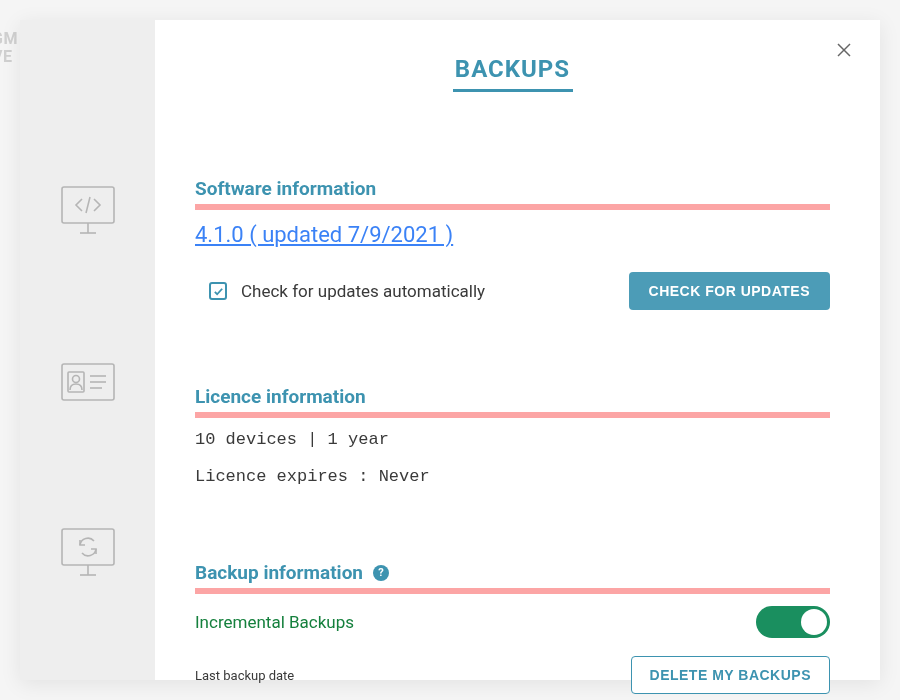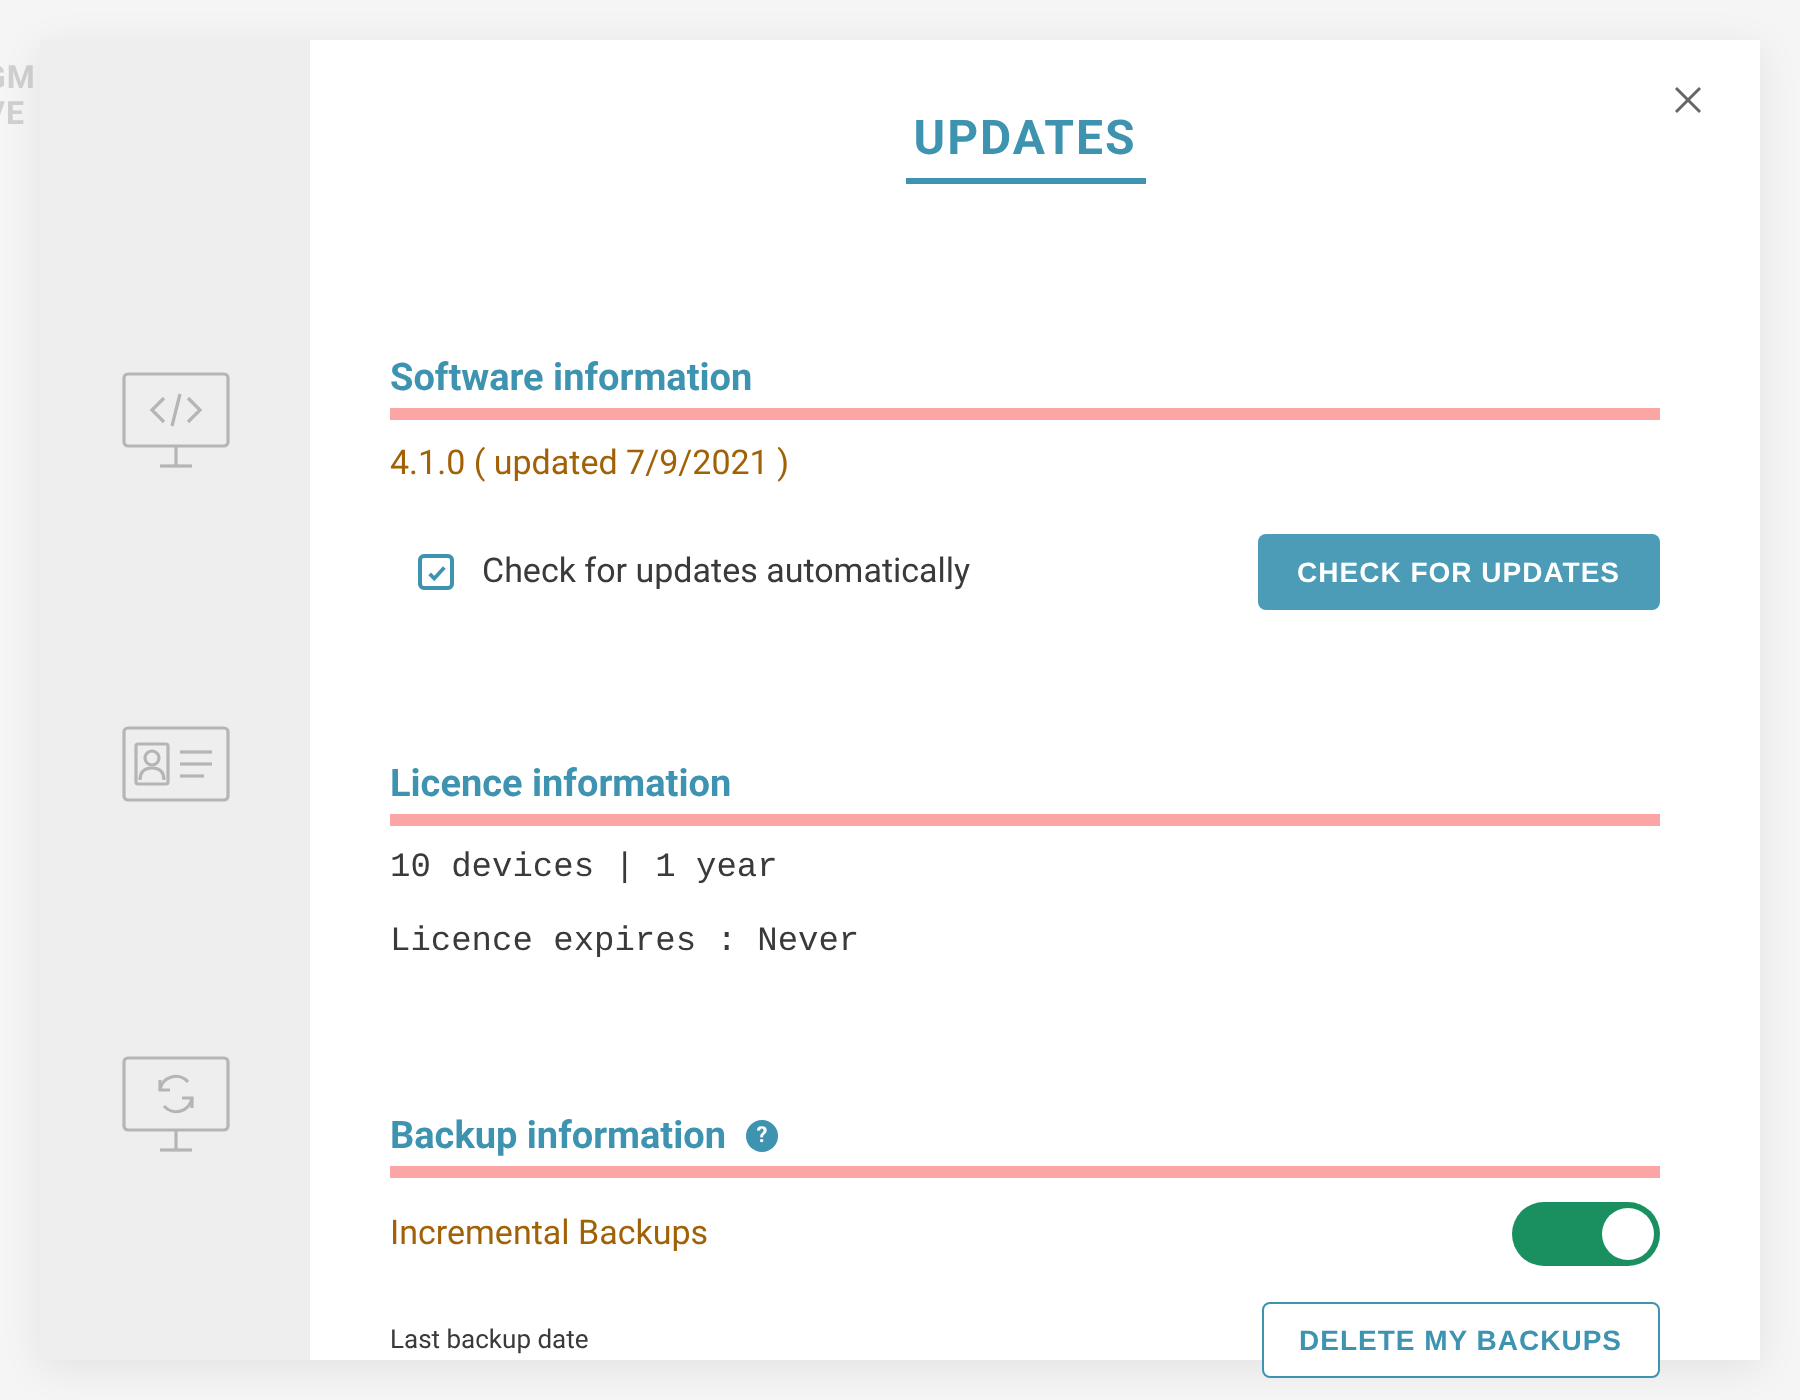--- a/index.html
+++ b/index.html
@@ -103,23 +103,24 @@
       width: 16px;
       height: 16px;
       border-radius: 50%;
       background: #3d93b0;
       color: white;
       font-size: 11px;
       font-weight: 700;
       margin-left: 10px;
     }
     .version-text {
-      font-size: 17px;
-      color: #a16207;
+      font-size: 22px;
+      color: #3b82f6;
       margin-bottom: 25px;
+      text-decoration: underline;
     }
     .checkbox-row {
       display: flex;
       align-items: center;
       justify-content: space-between;
     }
     .checkbox-left {
       display: flex;
       align-items: center;
       gap: 14px;
@@ -173,21 +174,21 @@
       font-family: Liberation Mono, monospace;
     }
     .toggle-row {
       display: flex;
       align-items: center;
       justify-content: space-between;
       margin-bottom: 18px;
     }
     .toggle-label {
       font-size: 17px;
-      color: #a16207;
+      color: #15803d;
     }
     .toggle {
       width: 74px;
       height: 32px;
       background: #1a8f5f;
       border-radius: 16px;
       position: relative;
       cursor: pointer;
     }
     .toggle-knob {
@@ -256,21 +257,21 @@
 
   <div class="content">
 
     <div class="close-btn">
       <svg viewBox="0 0 16 16" stroke="currentColor" stroke-width="1.5" fill="none">
         <line x1="2" y1="2" x2="14" y2="14"></line>
         <line x1="14" y1="2" x2="2" y2="14"></line>
       </svg>
     </div>
 
-    <h1 class="title">UPDATES</h1>
+    <h1 class="title">BACKUPS</h1>
     <div class="title-underline"></div>
 
     <div class="section">
       <div class="section-header">Software information</div>
       <div class="version-text">4.1.0 ( updated 7/9/2021 )</div>
       <div class="checkbox-row">
         <div class="checkbox-left">
           <div class="checkbox">
             <svg viewBox="0 0 12 12" fill="none" stroke="currentColor" stroke-width="2">
               <polyline points="2,6.5 4.5,9 10,3"></polyline>

